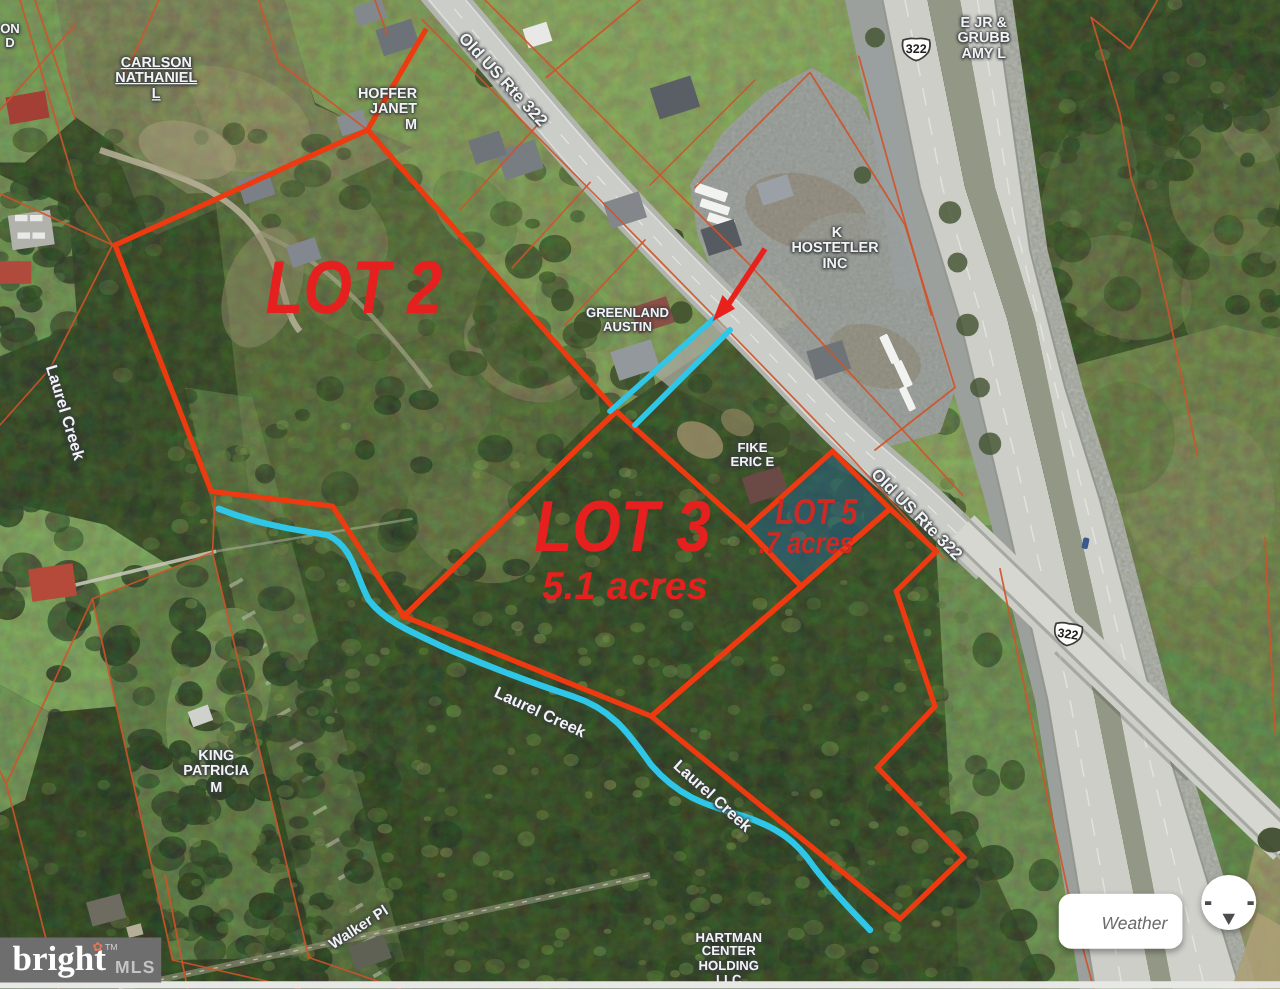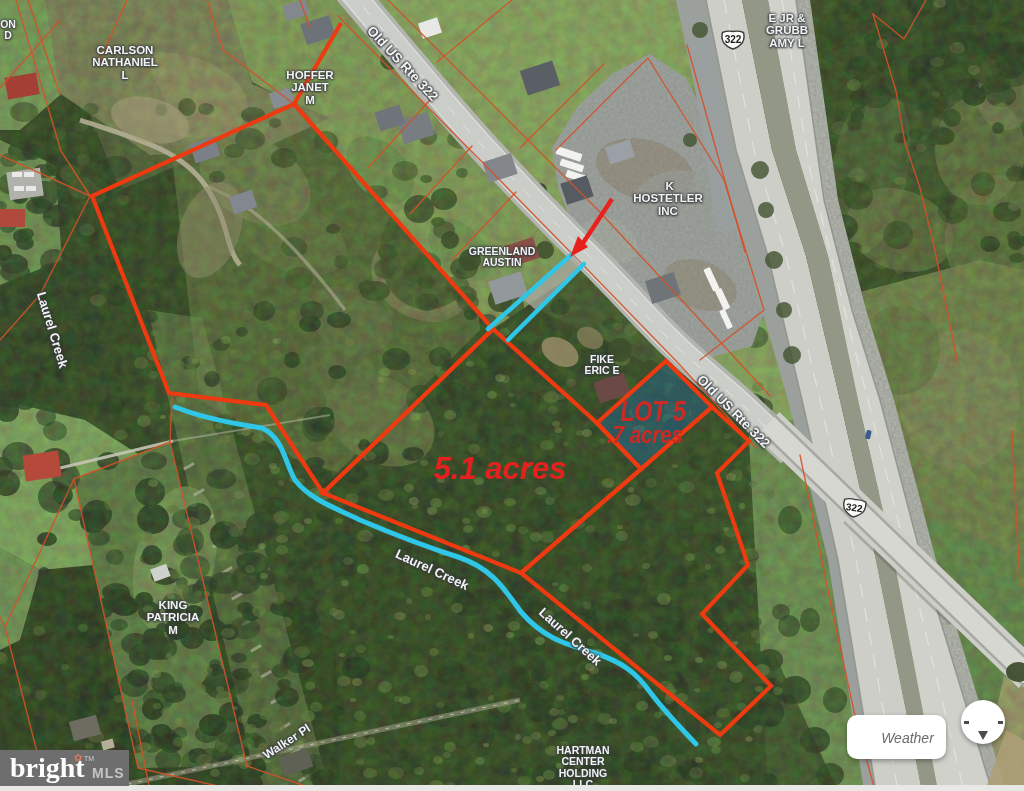--- a/index.html
+++ b/index.html
@@ -1328,30 +1328,34 @@
       <polygon points="493,329 597,423 641,469 521,573 323,493" fill="none" stroke="#ee3a10" stroke-width="4.2" stroke-linejoin="miter"></polygon>
       <polygon points="597,423 666,361 712,407 641,469" fill="none" stroke="#ee3a10" stroke-width="4.2" stroke-linejoin="miter"></polygon>
       <polygon points="641,469 712,407 749,441 717,473 748,565 702,614 771,686 720,735 521,573" fill="none" stroke="#ee3a10" stroke-width="4.2" stroke-linejoin="miter"></polygon>
       <path d="M294,104 L341,23" stroke="#ee3a10" stroke-width="4.2" fill="none"></path>
       <path d="M175,407 C 210,421 245,425 262,428 C 283,438 284,460 295,480 C 309,498 330,506 360,520 C 400,537 430,548 458,557 C 492,568 505,590 521,612 C 545,640 570,645 595,653 C 625,663 638,675 650,692 C 665,712 681,728 696,744" stroke="#2fc6e8" stroke-width="5" fill="none" stroke-linecap="round"></path>
       <polygon points="572,254 584,264 536,310 524,300" fill="#a8a8a0" opacity="0.75"></polygon>
       <path d="M572,254 L488,329" stroke="#2fc6e8" stroke-width="4.5" fill="none" stroke-linecap="round"></path>
       <path d="M584,264 L508,340" stroke="#2fc6e8" stroke-width="4.5" fill="none" stroke-linecap="round"></path>
       <path d="M612,199 L583,243" stroke="#e8211d" stroke-width="4.5" fill="none"></path>
       <polygon points="570,257 588,247 578,236" fill="#e8211d"></polygon>
-    </svg><div style="position:absolute;left:500px;top:469px;transform:translate(-50%,-50%);">
+    </svg><div style="position:absolute;left:283px;top:230px;transform:translate(-50%,-50%);">
+      <div style="font-family:'Liberation Sans',sans-serif;font-weight:bold;font-style:italic;font-size:60px;color:#e5201e;white-space:nowrap;transform:rotate(0deg) scale(0.83,1);">LOT 2</div>
+    </div><div style="position:absolute;left:498px;top:421px;transform:translate(-50%,-50%);">
+      <div style="font-family:'Liberation Sans',sans-serif;font-weight:bold;font-style:italic;font-size:58px;color:#e5201e;white-space:nowrap;transform:rotate(0deg) scale(0.86,1);">LOT 3</div>
+    </div><div style="position:absolute;left:500px;top:469px;transform:translate(-50%,-50%);">
       <div style="font-family:'Liberation Sans',sans-serif;font-weight:bold;font-style:italic;font-size:31px;color:#e5201e;white-space:nowrap;transform:rotate(0deg) scale(1.0,1);">5.1 acres</div>
     </div><div style="position:absolute;left:653px;top:411px;transform:translate(-50%,-50%);">
       <div style="font-family:'Liberation Sans',sans-serif;font-weight:bold;font-style:italic;font-size:29px;color:#cc2a22;white-space:nowrap;transform:rotate(0deg) scale(0.8,1);">LOT 5</div>
     </div><div style="position:absolute;left:645px;top:435px;transform:translate(-50%,-50%);">
       <div style="font-family:'Liberation Sans',sans-serif;font-weight:bold;font-style:italic;font-size:24px;color:#cc2a22;white-space:nowrap;transform:rotate(0deg) scale(0.85,1);">.7 acres</div>
     </div><div style="position:absolute;left:125px;top:63px;transform:translate(-50%,-50%);">
-      <div style="font-family:'Liberation Sans',sans-serif;font-weight:700;font-size:11.5px;color:#f2f3f4;white-space:nowrap;text-align:center;line-height:1.08;text-shadow:0 0 3px #3b3f41,0 0 3px #3b3f41,0 0 2px #3b3f41,0 1px 2px #3b3f41;transform:rotate(0deg);">CARLSON<br>NATHANIEL<br>L</div>
+      <div style="font-family:'Liberation Sans',sans-serif;font-weight:700;font-size:11.5px;color:#f2f3f4;white-space:nowrap;text-align:center;line-height:1.08;text-shadow:0 0 3px #3b3f41,0 0 3px #3b3f41,0 0 2px #3b3f41,0 1px 2px #3b3f41;transform:rotate(0deg);text-decoration:underline;">CARLSON<br>NATHANIEL<br>L</div>
     </div><div style="position:absolute;left:310px;top:88px;transform:translate(-50%,-50%);">
-      <div style="font-family:'Liberation Sans',sans-serif;font-weight:700;font-size:11.5px;color:#f2f3f4;white-space:nowrap;text-align:center;line-height:1.08;text-shadow:0 0 3px #3b3f41,0 0 3px #3b3f41,0 0 2px #3b3f41,0 1px 2px #3b3f41;transform:rotate(0deg);">HOFFER<br>JANET<br>M</div>
+      <div style="font-family:'Liberation Sans',sans-serif;font-weight:700;font-size:11.5px;color:#f2f3f4;white-space:nowrap;text-align:right;line-height:1.08;text-shadow:0 0 3px #3b3f41,0 0 3px #3b3f41,0 0 2px #3b3f41,0 1px 2px #3b3f41;transform:rotate(0deg);">HOFFER<br>JANET<br>M</div>
     </div><div style="position:absolute;left:787px;top:31px;transform:translate(-50%,-50%);">
       <div style="font-family:'Liberation Sans',sans-serif;font-weight:700;font-size:11.5px;color:#f2f3f4;white-space:nowrap;text-align:center;line-height:1.08;text-shadow:0 0 3px #3b3f41,0 0 3px #3b3f41,0 0 2px #3b3f41,0 1px 2px #3b3f41;transform:rotate(0deg);">E JR &amp;<br>GRUBB<br>AMY L</div>
     </div><div style="position:absolute;left:668px;top:199px;transform:translate(-50%,-50%);">
       <div style="font-family:'Liberation Sans',sans-serif;font-weight:700;font-size:11.5px;color:#f2f3f4;white-space:nowrap;text-align:center;line-height:1.08;text-shadow:0 0 3px #3b3f41,0 0 3px #3b3f41,0 0 2px #3b3f41,0 1px 2px #3b3f41;transform:rotate(0deg);">&nbsp;K<br>HOSTETLER<br>INC</div>
     </div><div style="position:absolute;left:502px;top:257px;transform:translate(-50%,-50%);">
       <div style="font-family:'Liberation Sans',sans-serif;font-weight:700;font-size:10.5px;color:#f2f3f4;white-space:nowrap;text-align:center;line-height:1.08;text-shadow:0 0 3px #3b3f41,0 0 3px #3b3f41,0 0 2px #3b3f41,0 1px 2px #3b3f41;transform:rotate(0deg);">GREENLAND<br>AUSTIN</div>
     </div><div style="position:absolute;left:602px;top:365px;transform:translate(-50%,-50%);">
       <div style="font-family:'Liberation Sans',sans-serif;font-weight:700;font-size:10.5px;color:#f2f3f4;white-space:nowrap;text-align:center;line-height:1.08;text-shadow:0 0 3px #3b3f41,0 0 3px #3b3f41,0 0 2px #3b3f41,0 1px 2px #3b3f41;transform:rotate(0deg);">FIKE<br>ERIC E</div>
     </div><div style="position:absolute;left:173px;top:618px;transform:translate(-50%,-50%);">
       <div style="font-family:'Liberation Sans',sans-serif;font-weight:700;font-size:11.5px;color:#f2f3f4;white-space:nowrap;text-align:center;line-height:1.08;text-shadow:0 0 3px #3b3f41,0 0 3px #3b3f41,0 0 2px #3b3f41,0 1px 2px #3b3f41;transform:rotate(0deg);">KING<br>PATRICIA<br>M</div>

